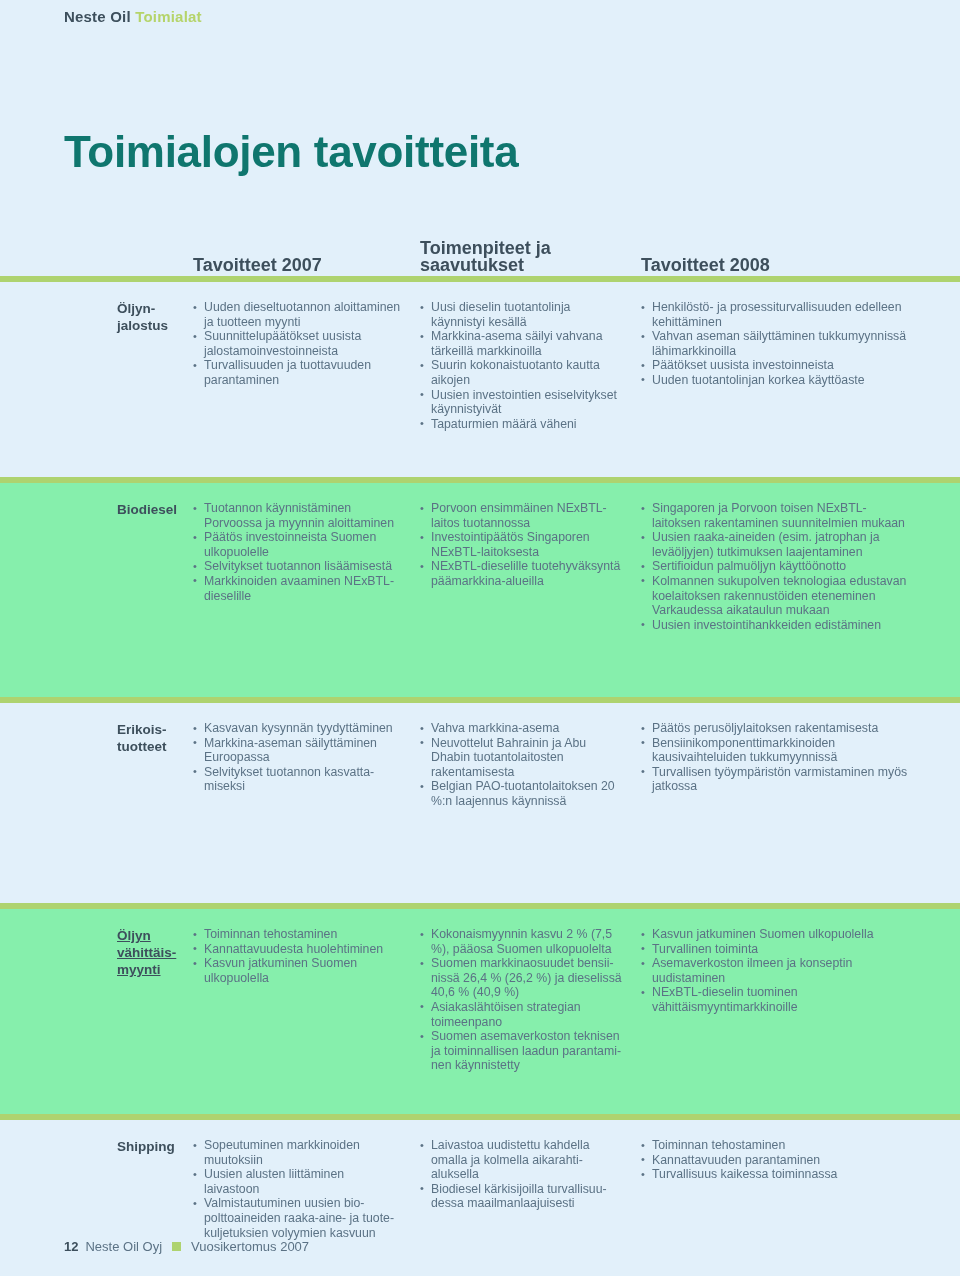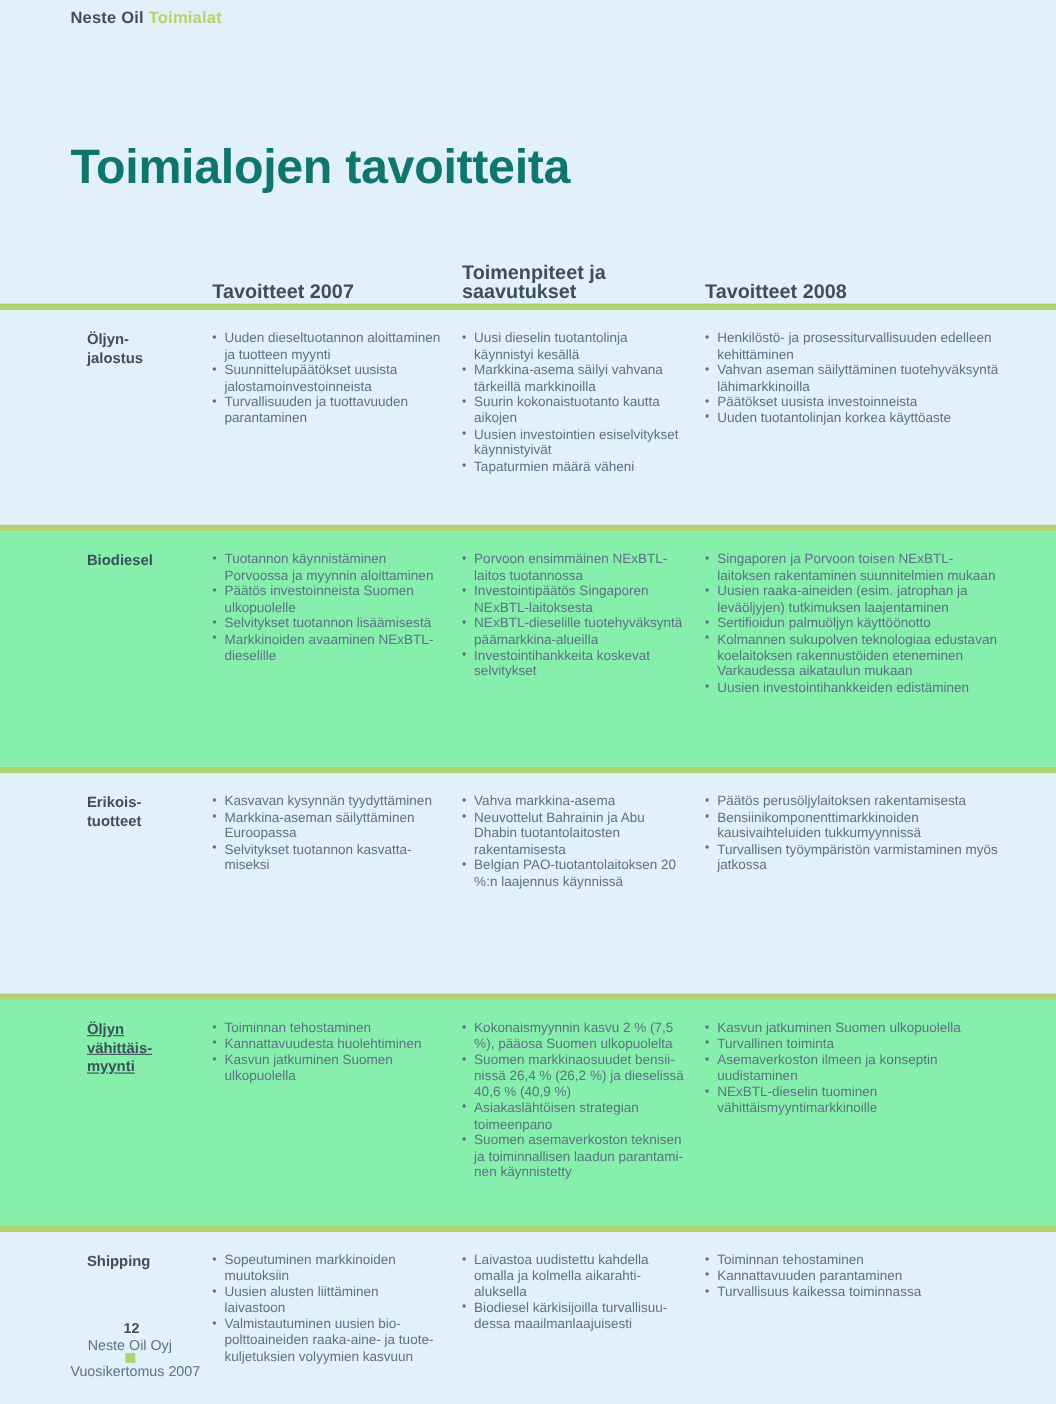--- a/index.html
+++ b/index.html
@@ -92,21 +92,21 @@
   .band-inner {
     position: relative;
     display: flex;
     width: 960px;
     box-sizing: border-box;
   }
   .cat-cell {
     width: 193px;
     flex: 0 0 193px;
     box-sizing: border-box;
-    padding-left: 79px;
+    padding-left: 117px;
     padding-right: 6px;
     font-size: 13.5px;
     font-weight: bold;
     line-height: 17px;
     color: #3d4f5c;
   }
   .col-cell {
     box-sizing: border-box;
     padding-right: 18px;
   }
@@ -139,21 +139,20 @@
 
   
   .footer {
     position: absolute;
     left: 64px;
     bottom: 22px;
     display: flex;
     align-items: center;
     font-size: 13px;
     color: #5b7285;
-    flex-direction: column;
   }
   .footer .pagenum {
     font-weight: bold;
     color: #3d4f5c;
     margin-right: 7px;
   }
   .footer .company { margin-right: 10px; }
   .footer .sq {
     display: inline-block;
     width: 9px;
@@ -199,21 +198,21 @@
               <li>Uusi dieselin tuotantolinja käynnistyi kesällä</li>
               <li>Markkina-asema säilyi vahvana tärkeillä markkinoilla</li>
               <li>Suurin kokonaistuotanto kautta aikojen</li>
               <li>Uusien investointien esiselvitykset käynnistyivät</li>
               <li>Tapaturmien määrä väheni</li>
             </ul>
           </div>
           <div class="col-cell c3">
             <ul class="bullets">
               <li>Henkilöstö- ja prosessiturvalli­suuden edelleen kehittäminen</li>
-              <li>Vahvan aseman säilyttäminen tuotehyväksyntä lähimarkkinoilla</li>
+              <li>Vahvan aseman säilyttäminen tukkumyynnissä lähimarkkinoilla</li>
               <li>Päätökset uusista investoinneista</li>
               <li>Uuden tuotantolinjan korkea käyttöaste</li>
             </ul>
           </div>
         </div>
       </div>
       <div class="rule"></div>
       <div class="band alt" style="min-height: 214px;">
         <div class="band-inner">
           <div class="cat-cell" style="white-space: pre-line;">Biodiesel</div>
@@ -223,21 +222,20 @@
               <li>Päätös investoinneista Suomen ulkopuolelle</li>
               <li>Selvitykset tuotannon lisäämisestä</li>
               <li>Markkinoiden avaaminen NExBTL-dieselille</li>
             </ul>
           </div>
           <div class="col-cell c2">
             <ul class="bullets">
               <li>Porvoon ensimmäinen NExBTL-laitos tuotannossa</li>
               <li>Investointipäätös Singaporen NExBTL-laitoksesta</li>
               <li>NExBTL-dieselille tuotehyväksyntä päämarkkina-alueilla</li>
-              <li>Investointihankkeita koskevat selvitykset</li>
             </ul>
           </div>
           <div class="col-cell c3">
             <ul class="bullets">
               <li>Singaporen ja Porvoon toisen NExBTL-laitoksen rakentaminen suunnitelmien mukaan</li>
               <li>Uusien raaka-aineiden (esim. jatrophan ja leväöljyjen) tutkimuksen laajentaminen</li>
               <li>Sertifioidun palmuöljyn käyttöönotto</li>
               <li>Kolmannen sukupolven teknologiaa edustavan koelaitoksen rakennus­töiden eteneminen Varkaudessa aikataulun mukaan</li>
               <li>Uusien investointihankkeiden edistäminen</li>
             </ul>

